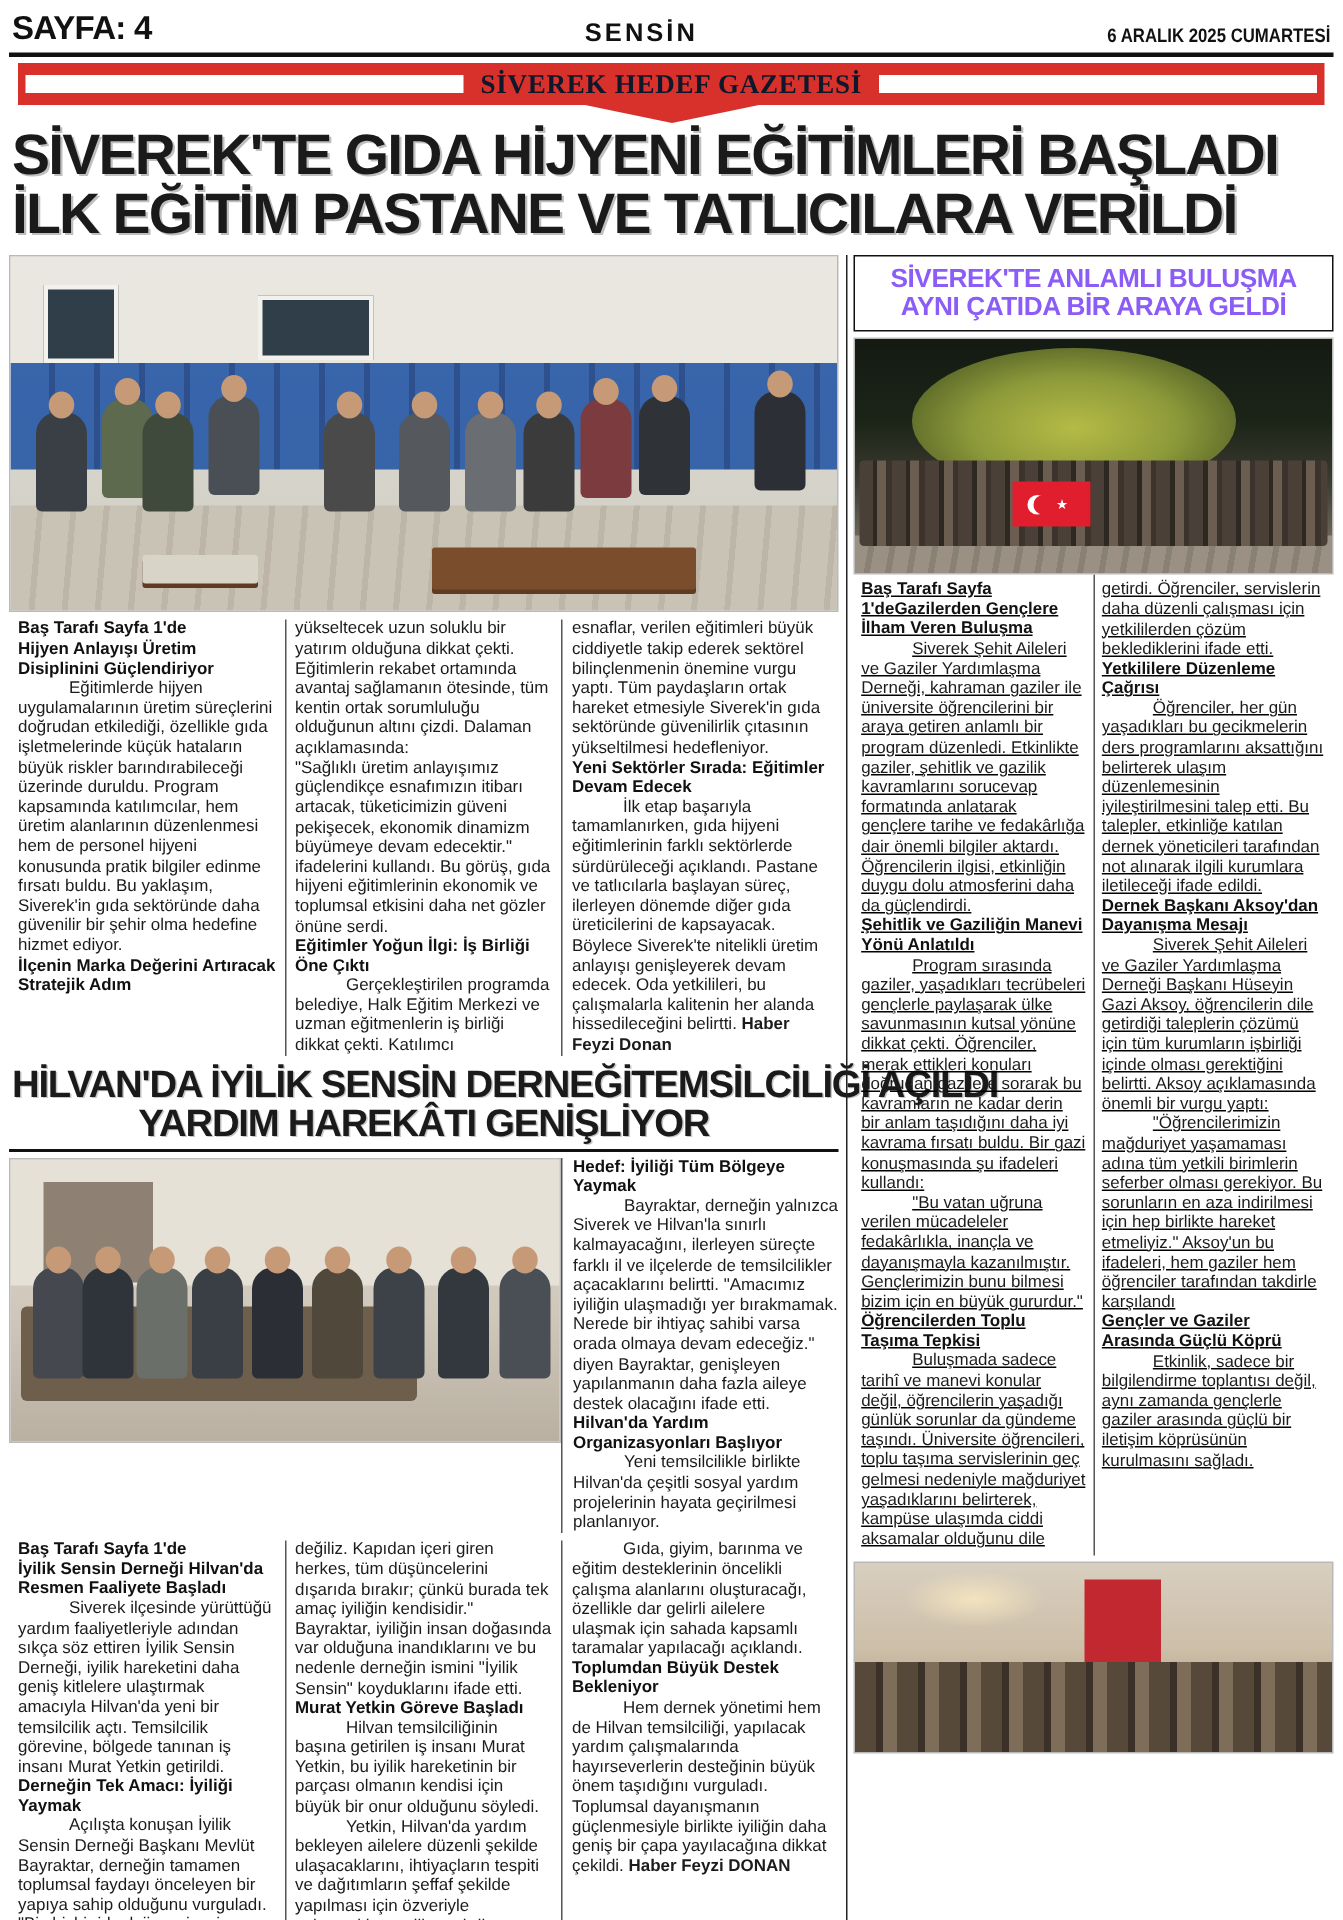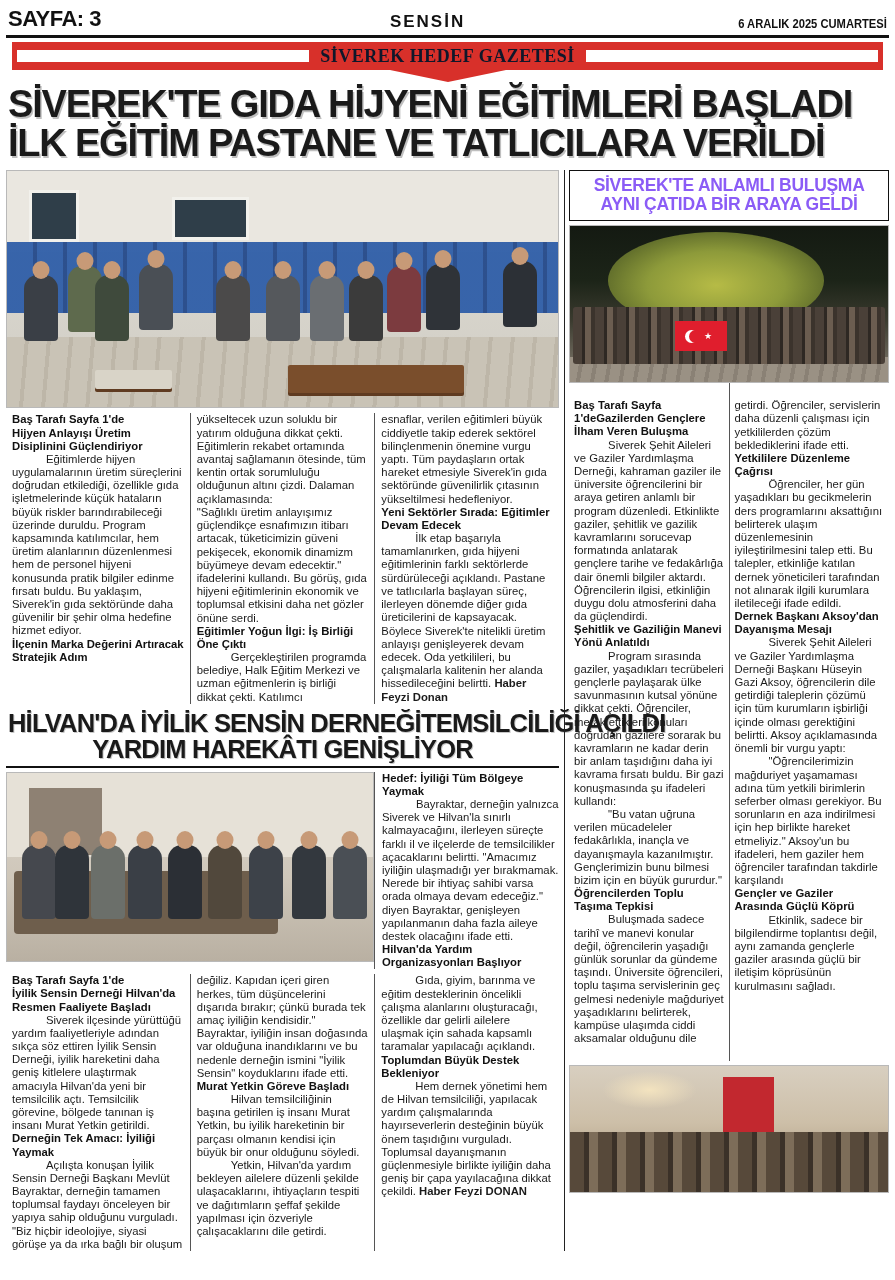--- a/index.html
+++ b/index.html
@@ -212,30 +212,30 @@
 
   
   .rb-head {
     border: 1.5px solid #111; padding: 5px 4px 6px 4px; margin-bottom: 4px;
   }
   .rb-head div {
     text-align: center; font-size: 17.5px; font-weight: bold;
     line-height: 1.08; color: #8b5cf6; letter-spacing: -0.3px;
   }
   .rcols { display: flex; }
-  .rcol { flex: 1 1 0; padding: 16px 5px; }
+  .rcol { flex: 1 1 0; padding: 4px 5px; text-decoration: underline; }
   .rcol:first-child { border-right: 1px solid #555; }
 </style>
 </head>
 <body>
 
 <div class="page">
 
   <div class="masthead">
-    <div class="masthead-page">SAYFA: 3</div>
+    <div class="masthead-page">SAYFA: 4</div>
     <div class="masthead-center">SENSİN</div>
     <div class="masthead-date">6 ARALIK 2025 CUMARTESİ</div>
   </div>
   <div class="rule-thick"></div>
 
   <div class="banner-wrap">
     <div class="banner">
       <div class="banner-bar"></div>
       <div class="banner-title">SİVEREK HEDEF GAZETESİ</div>
       <div class="banner-bar"></div>
@@ -353,20 +353,21 @@
               </div>
             <div class="ph-person" style="left:89%;bottom:22%;background:#4a4f55;height:74px;">
                 <span class="ph-head"></span>
               </div>
           </div>
         </div>
         <div class="hilvan-text-col">
           <div class="subhead">Hedef: İyiliği Tüm Bölgeye Yaymak</div>
           <p class="body">Bayraktar, derneğin yalnızca Siverek ve Hilvan'la sınırlı kalmayacağını, ilerleyen süreçte farklı il ve ilçelerde de temsilcilikler açacaklarını belirtti. "Amacımız iyiliğin ulaşmadığı yer bırakmamak. Nerede bir ihtiyaç sahibi varsa orada olmaya devam edeceğiz." diyen Bayraktar, genişleyen yapılanmanın daha fazla aileye destek olacağını ifade etti.</p>
           <div class="subhead">Hilvan'da Yardım Organizasyonları Başlıyor</div>
+          <p class="body">Yeni temsilcilikle birlikte Hilvan'da çeşitli sosyal yardım projelerinin hayata geçirilmesi planlanıyor.</p>
         </div>
       </div>
 
       <div class="lower-cols">
         <div class="lower-col">
           <div class="subhead">Baş Tarafı Sayfa 1'de</div>
           <div class="subhead">İyilik Sensin Derneği Hilvan'da Resmen Faaliyete Başladı</div>
           <p class="body">Siverek ilçesinde yürüttüğü yardım faaliyetleriyle adından sıkça söz ettiren İyilik Sensin Derneği, iyilik hareketini daha geniş kitlelere ulaştırmak amacıyla Hilvan'da yeni bir temsilcilik açtı. Temsilcilik görevine, bölgede tanınan iş insanı Murat Yetkin getirildi.</p>
           <div class="subhead">Derneğin Tek Amacı: İyiliği Yaymak</div>
           <p class="body">Açılışta konuşan İyilik Sensin Derneği Başkanı Mevlüt Bayraktar, derneğin tamamen toplumsal faydayı önceleyen bir yapıya sahip olduğunu vurguladı. "Biz hiçbir ideolojiye, siyasi görüşe ya da ırka bağlı bir oluşum</p>

